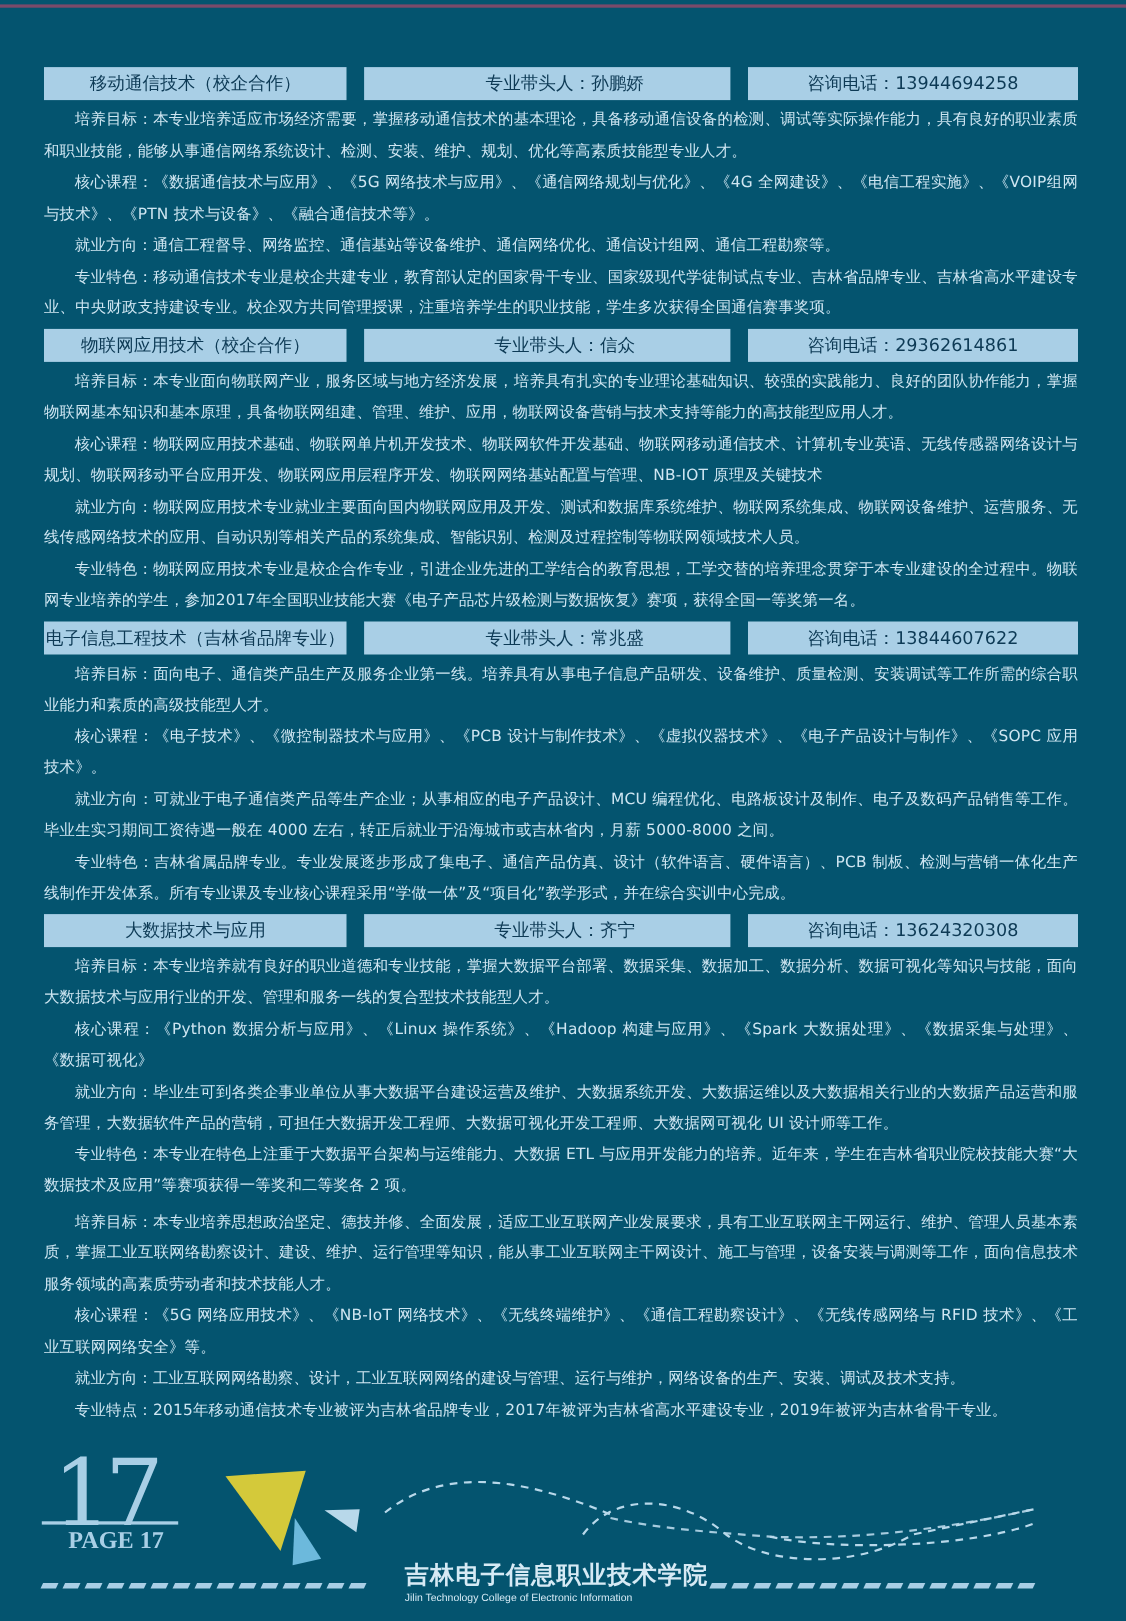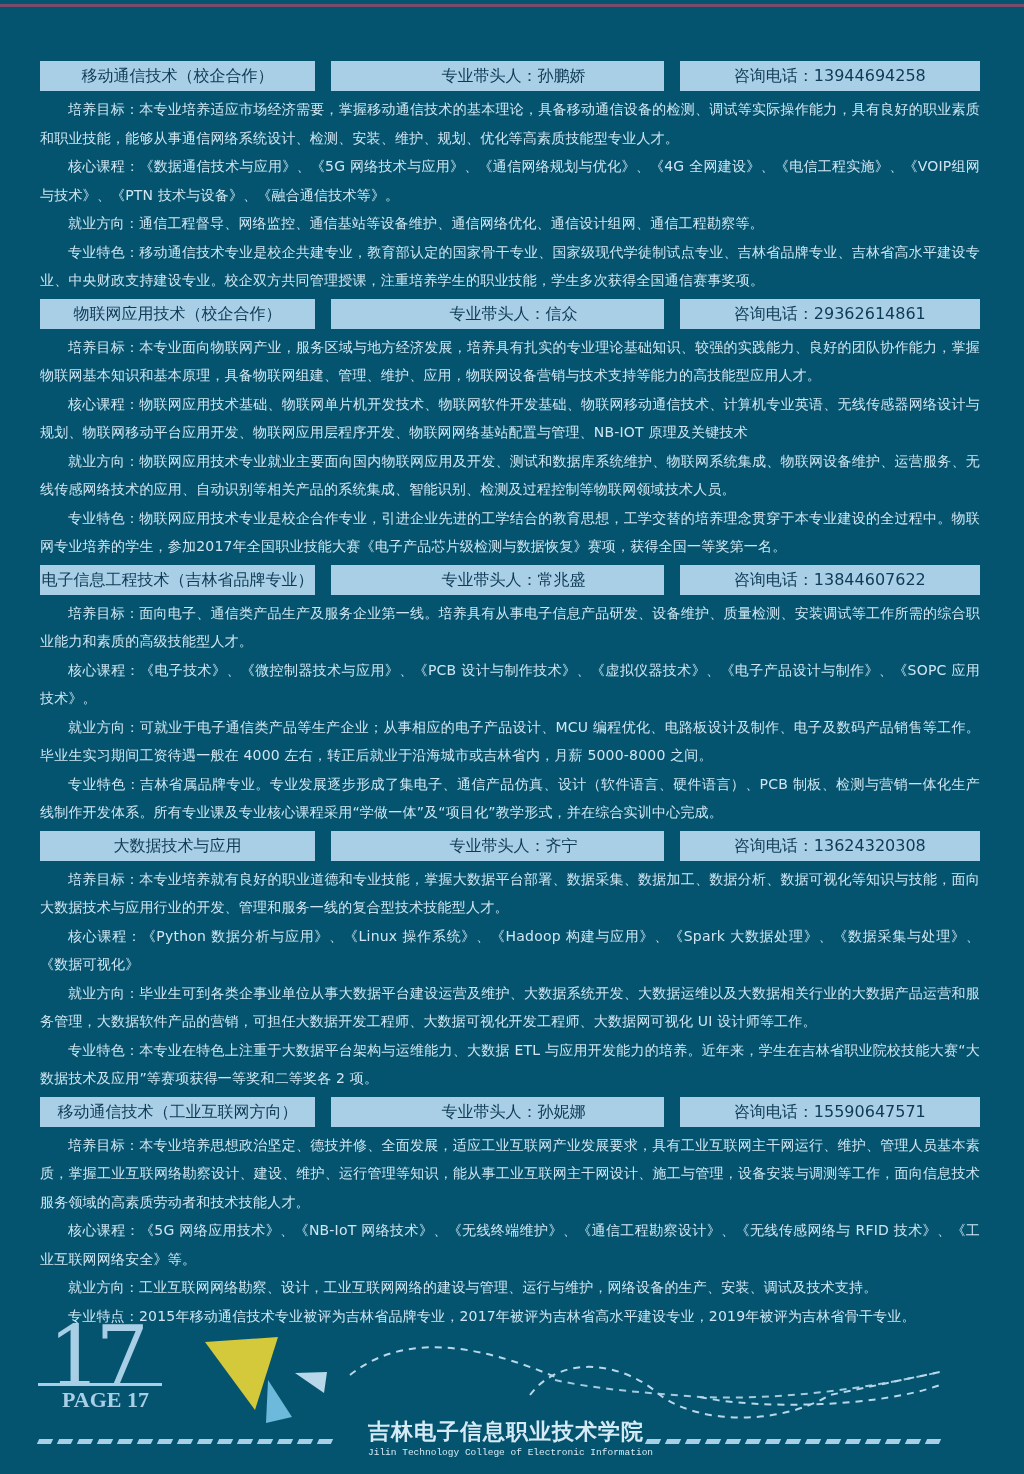--- a/index.html
+++ b/index.html
@@ -42,21 +42,21 @@
     position: absolute; left: 62px; top: 72px; font-family: "Liberation Serif", serif;
     font-weight: bold; font-size: 22px; color: #a9cfe6;
   }
   .dash-row { position: absolute; top: 124px; height: 6px; display: flex; gap: 6px; }
   .dash-row span { display: block; width: 14px; height: 5px; background: #a9cfe6; transform: skewX(-25deg); }
   .college-cn {
     position: absolute; left: 368px; top: 102px; font-family: Liberation Sans, sans-serif;
     font-weight: bold; font-size: 22px; color: #d6eaf5; letter-spacing: 1px;
   }
   .college-en {
-    position: absolute; left: 368px; top: 132px; font-family: Liberation Mono, monospace;
+    position: absolute; left: 368px; top: 132px; font-family: Liberation Sans, sans-serif;
     font-size: 9.5px; color: #d6eaf5;
   }
   svg.deco { position: absolute; left: 0; top: 0; }
 </style>
 </head>
 <body>
 
 <div class="top-stripe"></div>
 
 <div class="content">
@@ -103,25 +103,20 @@
       <div class="hbox leader">专业带头人：齐宁</div>
       <div class="hbox phone">咨询电话：13624320308</div>
     </div>
     <p class="para">培养目标：本专业培养就有良好的职业道德和专业技能，掌握大数据平台部署、数据采集、数据加工、数据分析、数据可视化等知识与技能，面向大数据技术与应用行业的开发、管理和服务一线的复合型技术技能型人才。</p>
     <p class="para">核心课程：《Python 数据分析与应用》、《Linux 操作系统》、《Hadoop 构建与应用》、《Spark 大数据处理》、《数据采集与处理》、《数据可视化》</p>
     <p class="para">就业方向：毕业生可到各类企事业单位从事大数据平台建设运营及维护、大数据系统开发、大数据运维以及大数据相关行业的大数据产品运营和服务管理，大数据软件产品的营销，可担任大数据开发工程师、大数据可视化开发工程师、大数据网可视化 UI 设计师等工作。</p>
     <p class="para">专业特色：本专业在特色上注重于大数据平台架构与运维能力、大数据 ETL 与应用开发能力的培养。近年来，学生在吉林省职业院校技能大赛“大数据技术及应用”等赛项获得一等奖和二等奖各 2 项。</p>
   </div>
 
   <div class="section">
-    <div class="section-header">
-      <div class="hbox title">移动通信技术（工业互联网方向）</div>
-      <div class="hbox leader">专业带头人：孙妮娜</div>
-      <div class="hbox phone">咨询电话：15590647571</div>
-    </div>
     <p class="para">培养目标：本专业培养思想政治坚定、德技并修、全面发展，适应工业互联网产业发展要求，具有工业互联网主干网运行、维护、管理人员基本素质，掌握工业互联网络勘察设计、建设、维护、运行管理等知识，能从事工业互联网主干网设计、施工与管理，设备安装与调测等工作，面向信息技术服务领域的高素质劳动者和技术技能人才。</p>
     <p class="para">核心课程：《5G 网络应用技术》、《NB-IoT 网络技术》、《无线终端维护》、《通信工程勘察设计》、《无线传感网络与 RFID 技术》、《工业互联网网络安全》等。</p>
     <p class="para">就业方向：工业互联网网络勘察、设计，工业互联网网络的建设与管理、运行与维护，网络设备的生产、安装、调试及技术支持。</p>
     <p class="para">专业特点：2015年移动通信技术专业被评为吉林省品牌专业，2017年被评为吉林省高水平建设专业，2019年被评为吉林省骨干专业。</p>
   </div>
 </div>
 
 <div class="footer">
   <div class="page-big">17</div>
   <div class="page-underline"></div>

